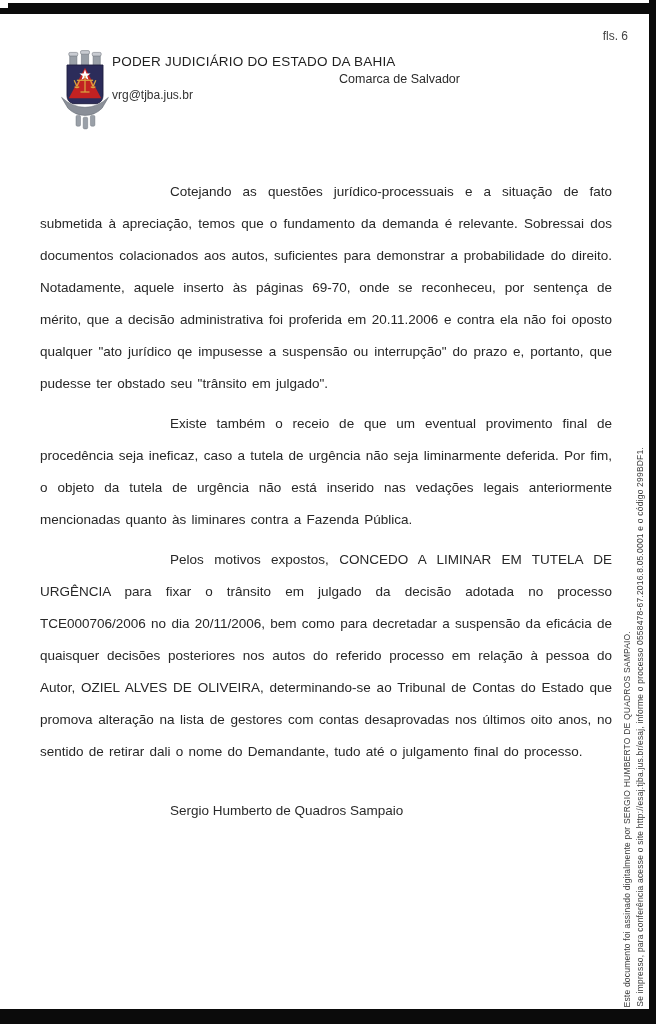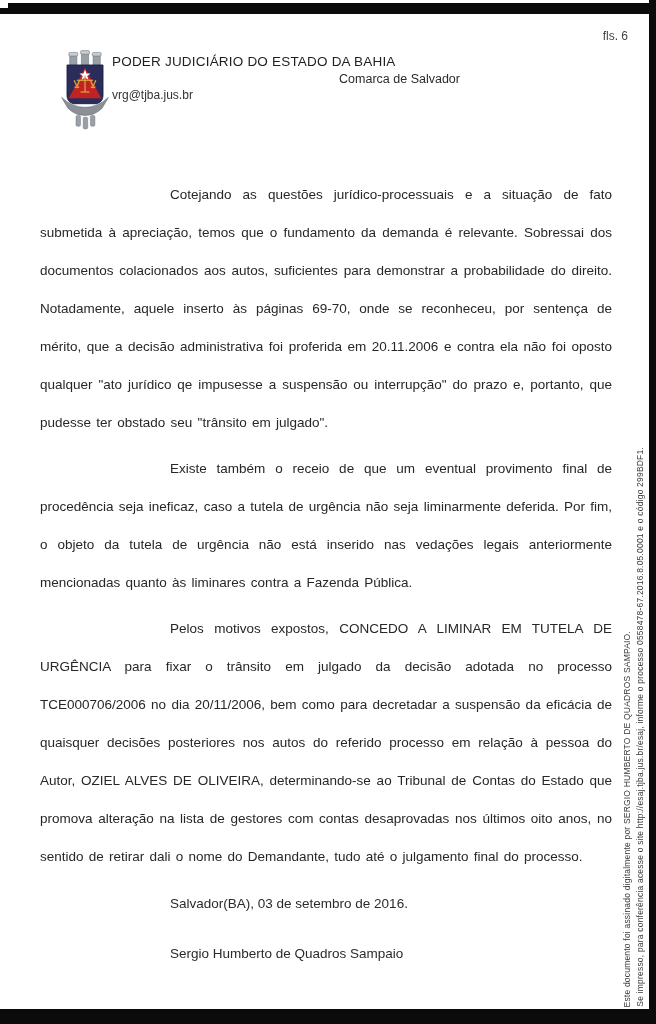--- a/index.html
+++ b/index.html
@@ -28,21 +28,21 @@
   .header-text { padding-top: 4px; width: 348px; }
   .org    { font-size: 13.5px; color: #1f1f1f; margin: 0 0 3px 0; letter-spacing: 0.2px; }
   .comarca{ font-size: 12.5px; margin: 0 0 2px 0; text-align: right; }
   .vara   { font-size: 13.5px; margin: 0 0 7px 0; }
   .address{ font-size: 9.5px; line-height: 13.5px; text-align: justify; color: #333; width: 338px; margin: 0; }
   .email  { font-size: 12px; color: #333; margin: 1px 0 0 0; }
 
   .content { position: absolute; top: 176px; left: 40px; width: 572px; }
   .para {
     font-size: 13.5px;
-    line-height: 38px;
+    line-height: 32px;
     text-align: justify;
     text-indent: 130px;
     word-spacing: 1.5px;
     margin: 0 0 8px 0;
     color: #272727;
   }
   .closing  { margin: 14px 0 0 130px; font-size: 13.5px; }
   .dateline { margin: 20px 0 0 130px; font-size: 13.5px; }
   .signature{ margin: 33px 0 0 130px; width: 292px; text-align: left; font-size: 13.5px; line-height: 19px; }
 
@@ -103,21 +103,20 @@
       <div class="org">PODER JUDICIÁRIO DO ESTADO DA BAHIA</div>
       <div class="comarca">Comarca de Salvador</div>
       <div class="email">vrg@tjba.jus.br</div>
     </div>
   </div>
 
   <div class="content">
     <p class="para">Cotejando as questões jurídico-processuais e a situação de fato submetida à apreciação, temos que o fundamento da demanda é relevante. Sobressai dos documentos colacionados aos autos, suficientes para demonstrar a probabilidade do direito. Notadamente, aquele inserto às páginas 69-70, onde se reconheceu, por sentença de mérito, que a decisão administrativa foi proferida em 20.11.2006 e contra ela não foi oposto qualquer "ato jurídico qe impusesse a suspensão ou interrupção" do prazo e, portanto, que pudesse ter obstado seu "trânsito em julgado".</p>
     <p class="para">Existe também o receio de que um eventual provimento final de procedência seja ineficaz, caso a tutela de urgência não seja liminarmente deferida. Por fim, o objeto da tutela de urgência não está inserido nas vedações legais anteriormente mencionadas quanto às liminares contra a Fazenda Pública.</p>
     <p class="para">Pelos motivos expostos, CONCEDO A LIMINAR EM TUTELA DE URGÊNCIA para fixar o trânsito em julgado da decisão adotada no processo TCE000706/2006 no dia 20/11/2006, bem como para decretadar a suspensão da eficácia de quaisquer decisões posteriores nos autos do referido processo em relação à pessoa do Autor, OZIEL ALVES DE OLIVEIRA, determinando-se ao Tribunal de Contas do Estado que promova alteração na lista de gestores com contas desaprovadas nos últimos oito anos, no sentido de retirar dali o nome do Demandante, tudo até o julgamento final do processo.</p>
-    <div class="dateline">Salvador(BA), 03 de setembro de 2016.</div>
     <div class="signature">
       <div>Sergio Humberto de Quadros Sampaio</div>
     </div>
   </div>
 
   <div class="sidebar-vertical">
     <span class="vtext">Este documento foi assinado digitalmente por SERGIO HUMBERTO DE QUADROS SAMPAIO.</span>
     <span class="vtext">Se impresso, para conferência acesse o site http://esaj.tjba.jus.br/esaj, informe o processo 0558478-67.2016.8.05.0001 e o código 299BDF1.</span>
   </div>
 

